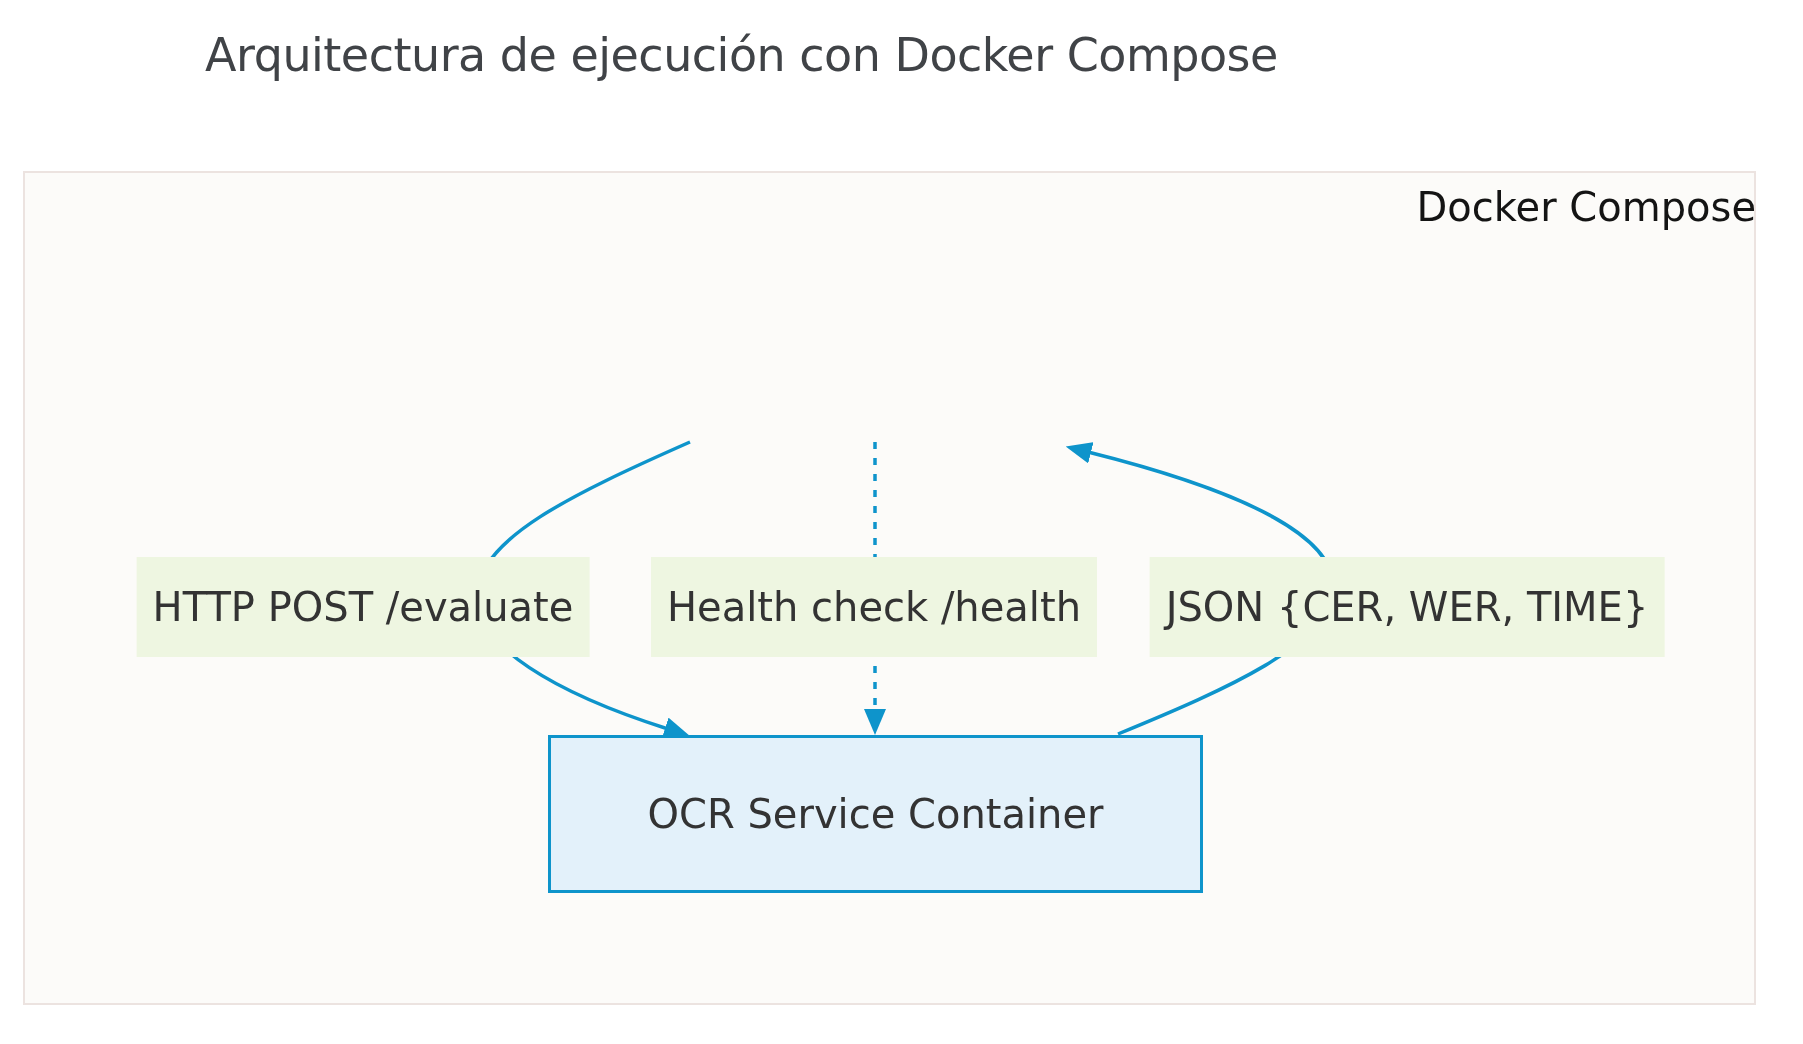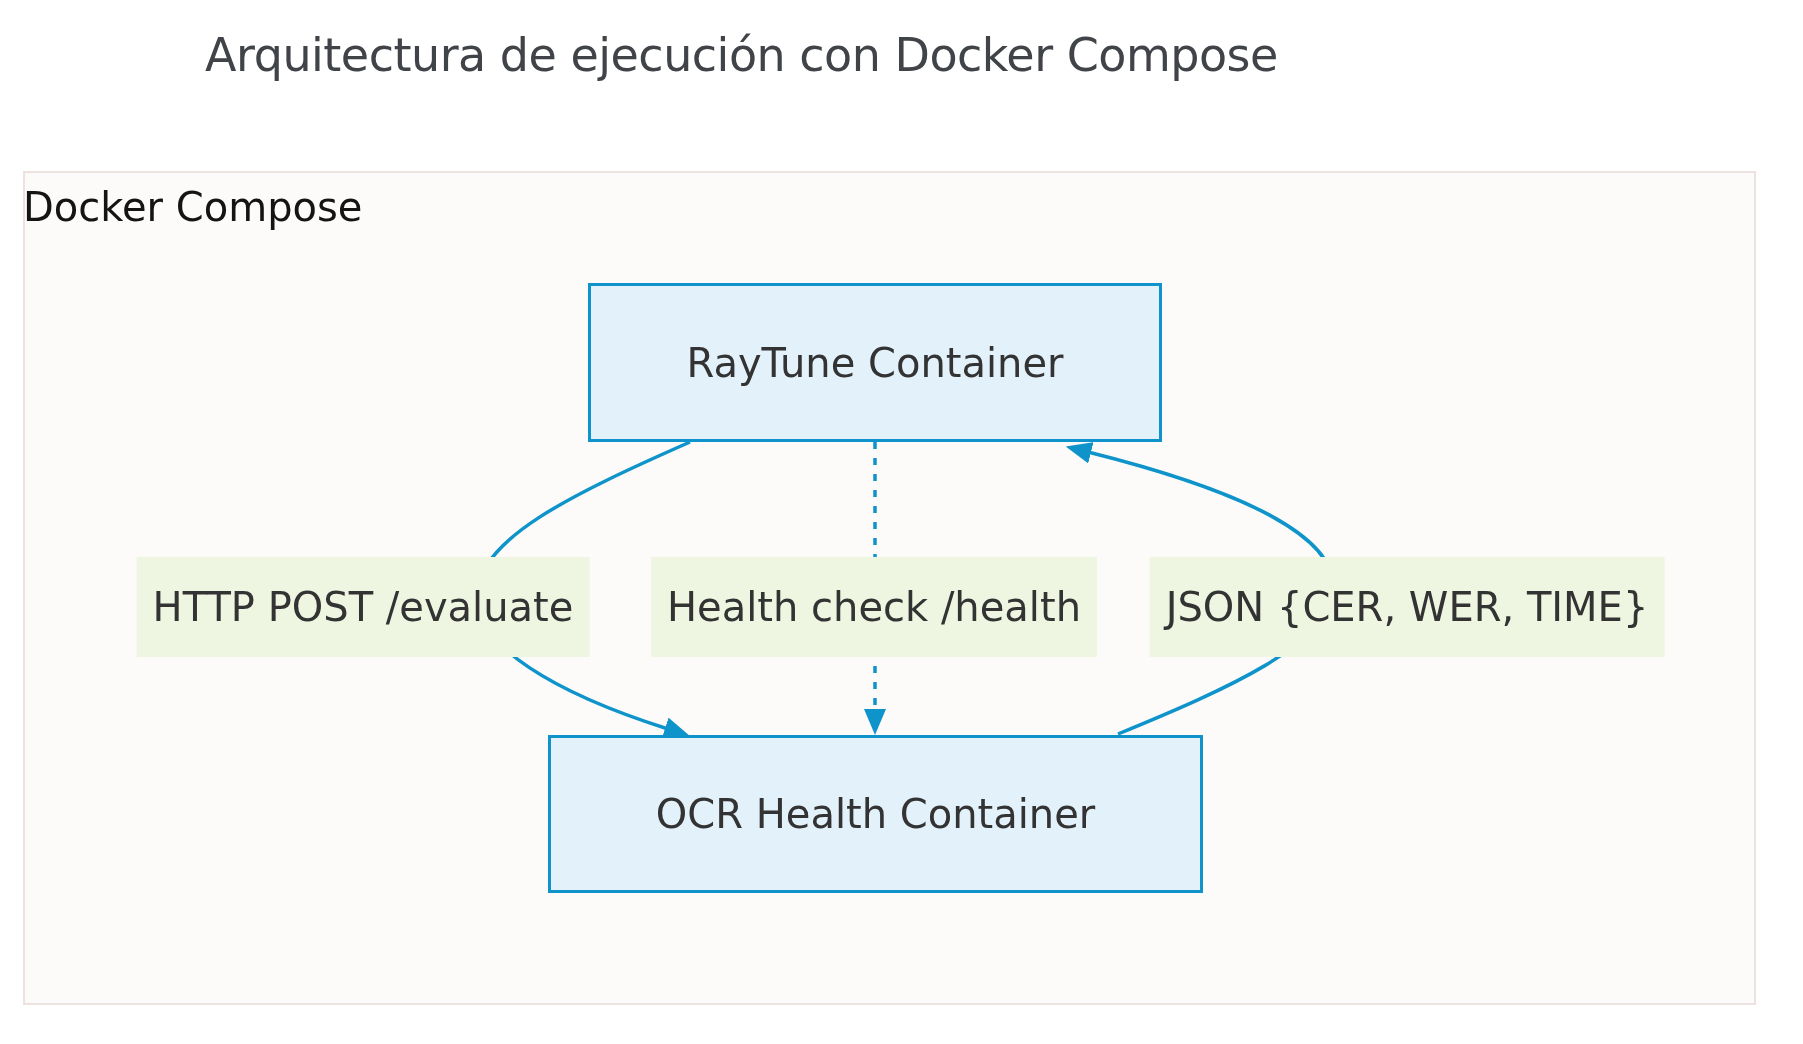--- a/index.html
+++ b/index.html
@@ -37,21 +37,21 @@
     left: 23px; top: 171px;
     width: 1733px; height: 834px;
     background: var(--cluster-fill);
     border: 2px solid var(--cluster-border);
     z-index: 0;
   }
   .cluster-label {
     position: absolute;
     left: 23px; top: 184px;
     width: 1733px;
-    text-align: left;
+    text-align: right;
     font-size: 40px;
     color: var(--cluster-text);
     z-index: 2;
   }
   svg.edges {
     position: absolute;
     left: 0; top: 0;
     width: 1803px; height: 1044px;
     z-index: 1;
   }
@@ -117,26 +117,23 @@
       </marker>
     </defs>
 
     <path class="edge" d="M 690,442 C 570,495 482,538 477,592 C 472,646 558,694 668,729" marker-end="url(#arrow)"></path>
 
     <path class="edge dashed" d="M 875,442 L 875,712" marker-end="url(#arrow)"></path>
 
     <path class="edge" d="M 1118,734 C 1230,688 1326,645 1333,592 C 1340,539 1248,492 1088,452" marker-end="url(#arrow)"></path>
   </svg>
 
-  <div class="node node-raytune">
-    <span class="node-label">RayTune Container</span>
-  </div>
 
   <div class="node node-ocr">
-    <span class="node-label">OCR Health Container</span>
+    <span class="node-label">OCR Service Container</span>
   </div>
 
   <div class="edge-label edge-label-1">HTTP POST /evaluate</div>
 
   <div class="edge-label edge-label-3">JSON {CER, WER, TIME}</div>
 
   <div class="edge-label edge-label-2">Health check /health</div>
 
 </div>
 

